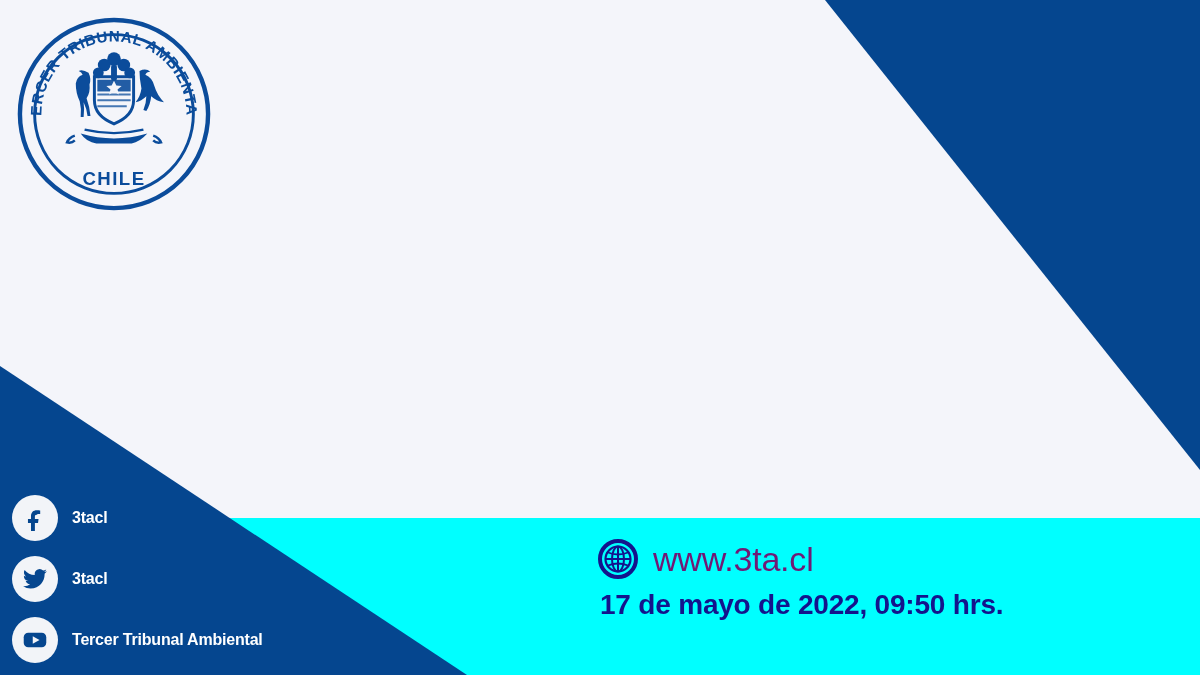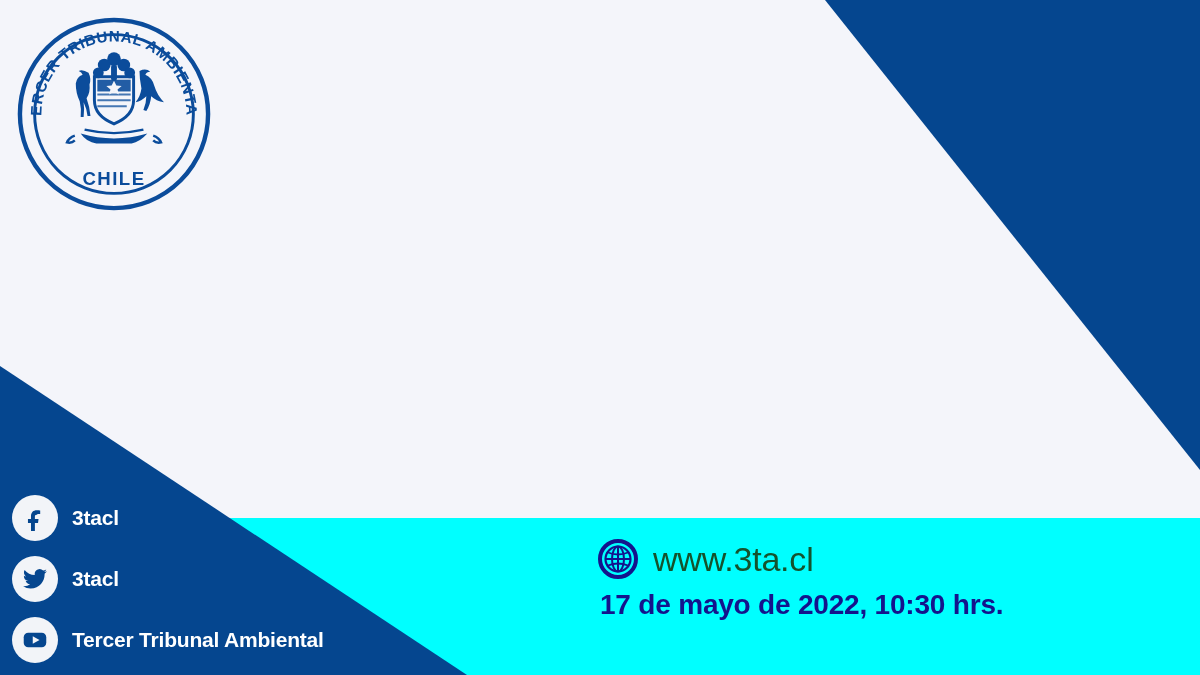--- a/index.html
+++ b/index.html
@@ -88,21 +88,21 @@
     border-radius: 50%;
     background: #F2F4F8;
     display: flex;
     align-items: center;
     justify-content: center;
   }
   .social-icon svg { display: block; }
   .social-label {
     margin-left: 14px;
     color: #FFFFFF;
-    font-size: 21px;
+    font-size: 16px;
     font-weight: 700;
     letter-spacing: -0.2px;
     white-space: nowrap;
   }
 
   
   .info {
     position: absolute;
     left: 597px;
     top: 535px;
@@ -119,21 +119,21 @@
     flex: 0 0 42px;
     display: flex;
     align-items: center;
     justify-content: center;
   }
   .globe-icon svg { display: block; }
   .info-url {
     margin-left: 14px;
     font-size: 34px;
     font-weight: 400;
-    color: #14532d;
+    color: #701a75;
     letter-spacing: -0.2px;
     white-space: nowrap;
   }
   .info-date {
     margin-top: 6px;
     margin-left: 3px;
     font-size: 28px;
     font-weight: 700;
     color: #14148C;
     letter-spacing: -0.2px;
@@ -237,16 +237,16 @@
           <circle cx="20" cy="20" r="18" fill="none" stroke="#14148C" stroke-width="4"></circle>
           <circle cx="20" cy="20" r="12.5" fill="none" stroke="#14148C" stroke-width="2.2"></circle>
           <line x1="20" y1="7.5" x2="20" y2="32.5" stroke="#14148C" stroke-width="2"></line>
           <line x1="7.5" y1="20" x2="32.5" y2="20" stroke="#14148C" stroke-width="2"></line>
           <ellipse cx="20" cy="20" rx="6" ry="12.5" fill="none" stroke="#14148C" stroke-width="2"></ellipse>
           <path d="M 10 13.5 q 10 4 20 0 M 10 26.5 q 10 -4 20 0" fill="none" stroke="#14148C" stroke-width="1.8"></path>
         </svg>
       </span>
       <span class="info-url">www.3ta.cl</span>
     </div>
-    <div class="info-date">17 de mayo de 2022, 10:30 hrs.</div>
+    <div class="info-date">17 de mayo de 2022, 09:50 hrs.</div>
   </div>
 
 </div>
 
 </body></html>

